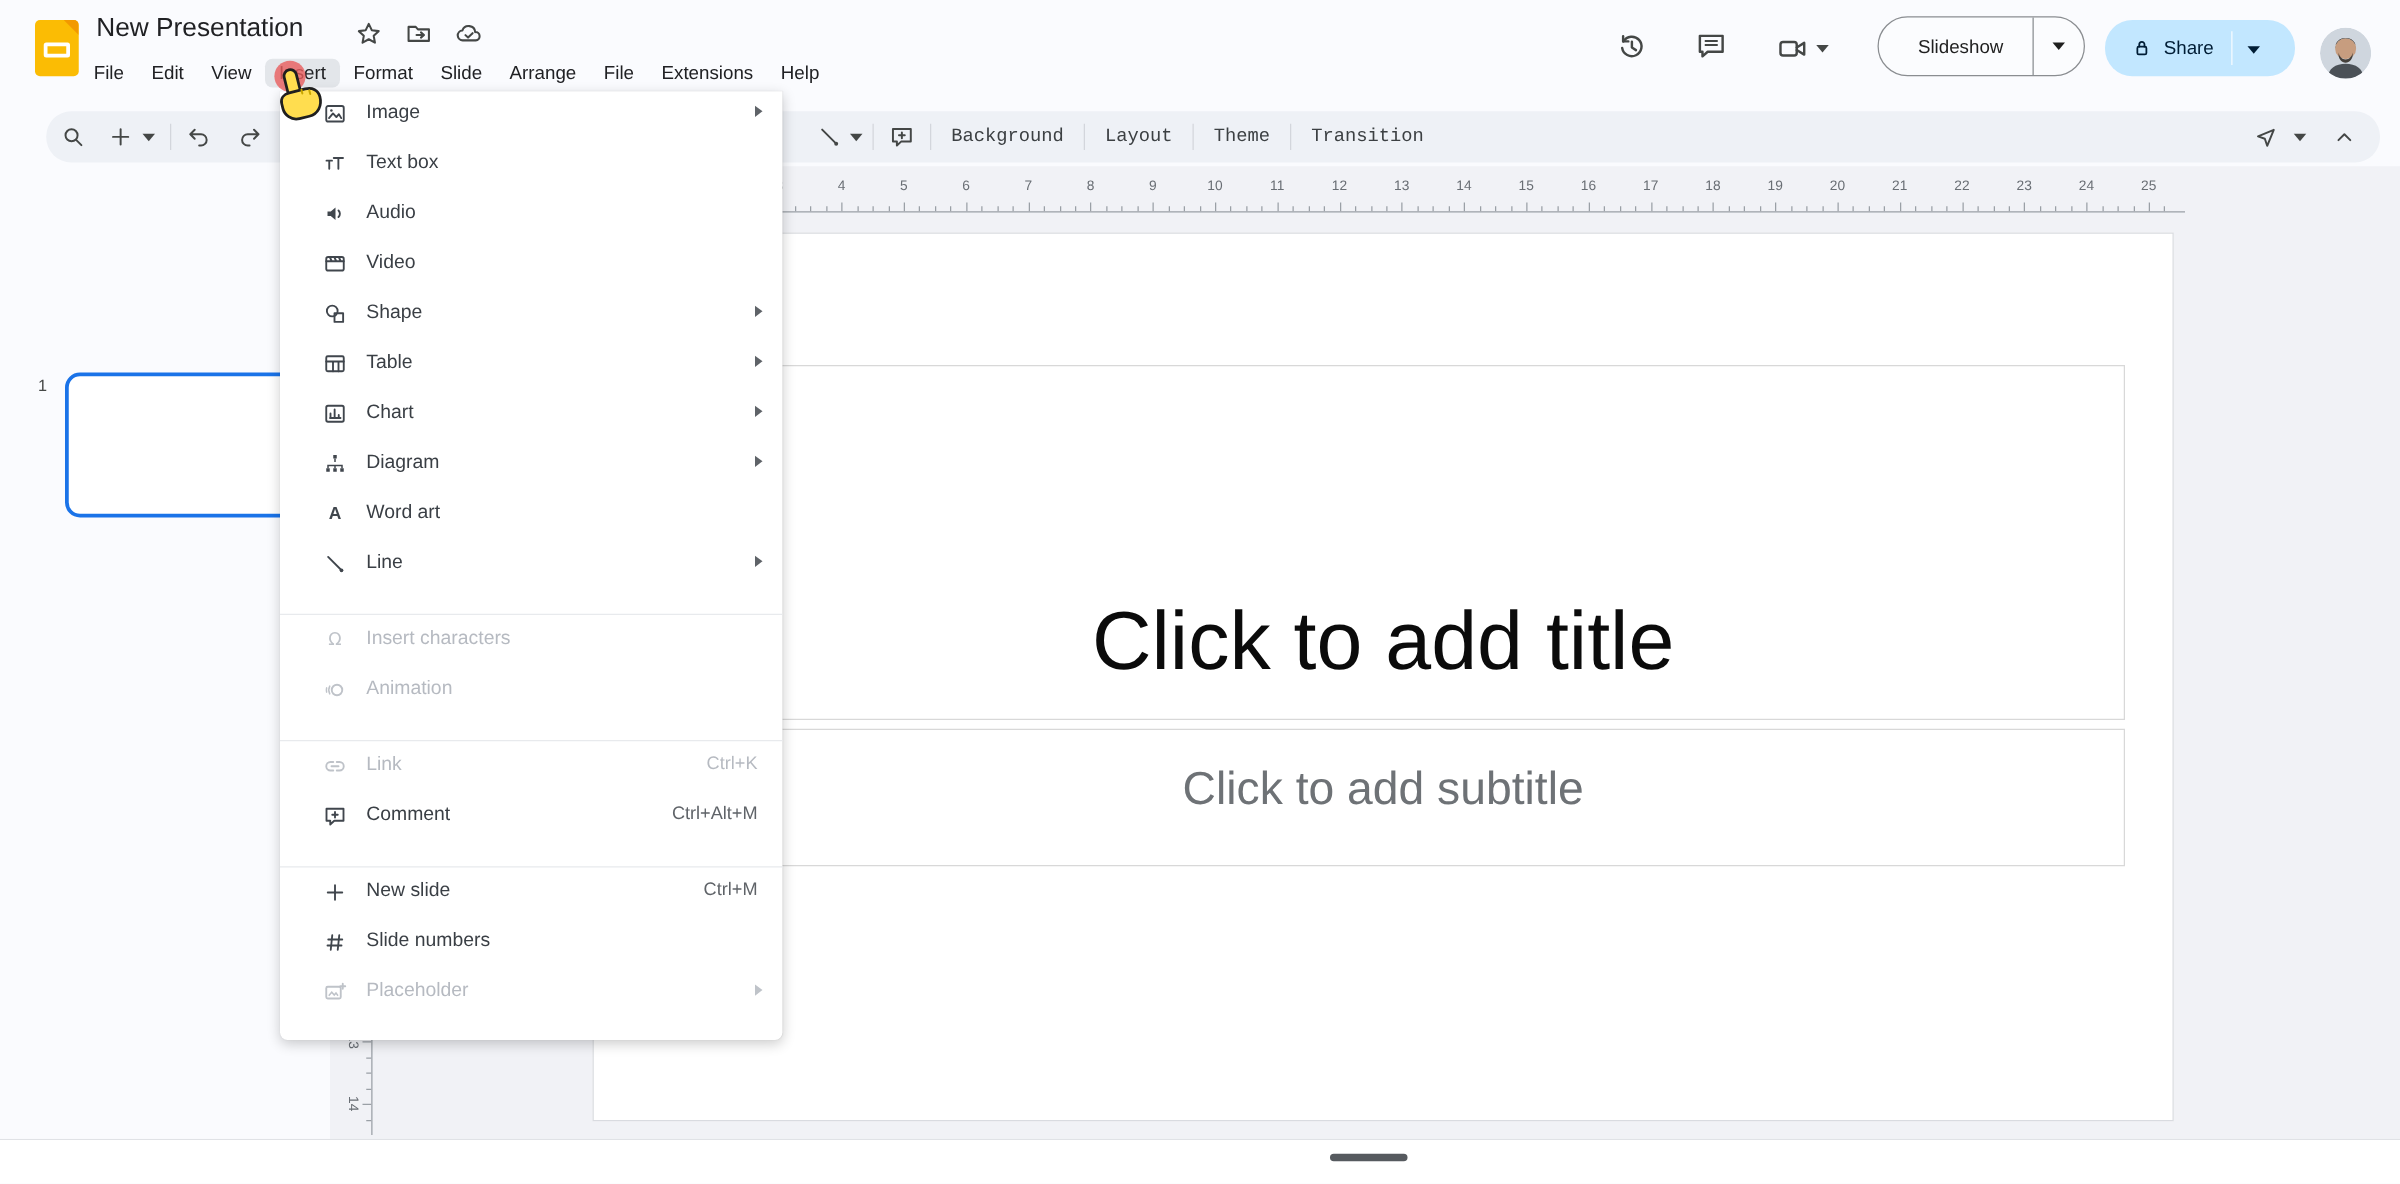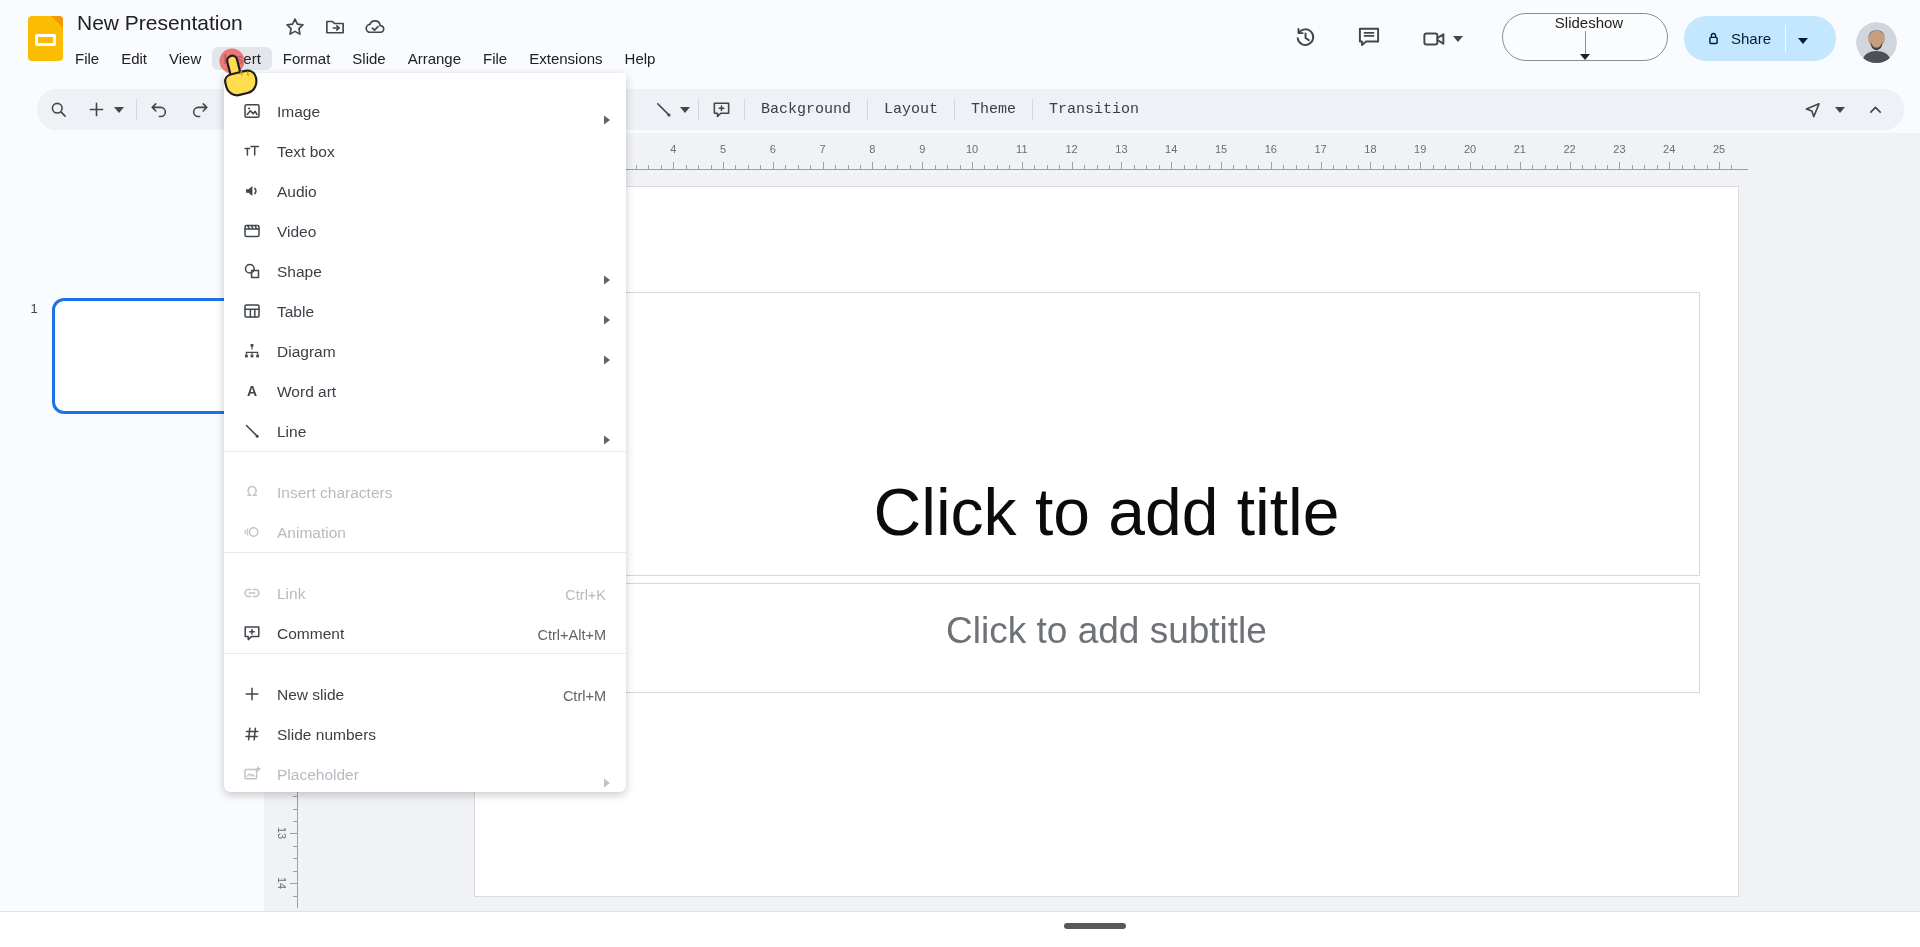--- a/index.html
+++ b/index.html
@@ -17,21 +17,21 @@
   #star-ico { left:284px; top:16px; }
   #folder-ico { left:324px; top:16px; }
   #cloud-ico { left:364px; top:16px; }
   #history-ico { left:1292px; top:24px; width:26px; height:26px; cursor:pointer;}
   #comment-top-ico { left:1356px; top:24px; width:26px; height:26px; cursor:pointer;}
   #cam-ico { left:1421px; top:26px; width:26px; height:26px; cursor:pointer;}
   .caret { width:0; height:0; border-left:5px solid transparent; border-right:5px solid transparent; border-top:6px solid #444746; display:inline-block; }
   #cam-caret { position:absolute; left:1453px; top:36px; }
 
   .pill { position:absolute; display:flex; align-items:center; border-radius:24px; }
-  #slideshow-btn { left:1502px; top:13px; width:166px; height:48px; border:1px solid #8a8d91; background:#fbfcfe;flex-direction:column; }
+  #slideshow-btn { left:1502px; top:13px; width:166px; height:48px; border:1px solid #8a8d91; background:#fbfcfe; }
   #slideshow-btn .lbl { flex:1; text-align:center; font-size:15px; color:#1f1f1f; padding:0 6px 0 14px; }
   #slideshow-btn .sep { width:1px; height:100%; background:#8a8d91; }
   #slideshow-btn .car { width:40px; display:flex; justify-content:center; }
   #share-btn { left:1684px; top:16px; width:152px; height:45px; background:#c2e7ff; border-radius:22px; }
   #share-btn .lock { width:19px; height:19px; color:#001d35; margin-left:20px; }
   #share-btn .lock svg{ width:100%; height:100%; }
   #share-btn .lbl { font-size:15px; color:#001d35; margin-left:8px; }
   #share-btn .sep { width:1px; height:60%; background:rgba(255,255,255,.85); margin-left:14px; }
   #share-btn .car { margin-left:12px; }
   #share-btn .car .caret{ border-top-color:#001d35; }
@@ -77,21 +77,21 @@
   #subtitle-box { left:38px; top:396px; width:1187px; height:110px; }
   #title-text { position:absolute; left:0; top:287px; width:100%; text-align:center; font-size:66px; color:#0b0b0b; }
   #subtitle-text { position:absolute; left:0; top:423px; width:100%; text-align:center; font-size:37px; color:#6e7276; }
 
   
   #bottombar { position:absolute; left:0; top:911px; width:1920px; height:36px; background:#fff; border-top:1px solid #e0e2e6; z-index:3; }
   #notes-handle { position:absolute; left:1064px; top:11px; width:62px; height:6px; background:#565a5f; border-radius:3px; cursor:row-resize; }
 
   
   #insert-menu { position:absolute; left:224px; top:73px; width:402px; background:#fff; border-radius:0 0 6px 6px; box-shadow:0 3px 10px rgba(0,0,0,.2), 0 0 1px rgba(0,0,0,.1); padding:8px 0; z-index:50; }
-  .mi { height:40px; display:flex; align-items:flex-end; cursor:pointer; }
+  .mi { height:40px; display:flex; align-items:flex-start; cursor:pointer;margin-left:16px; }
   .mi-icon { width:20px; height:20px; margin:0 15px 0 18px; color:#40464d; flex:none; }
   .mi-icon svg { width:100%; height:100%; }
   .mi-label { font-size:15.5px; color:#3a3f45; flex:1; white-space:nowrap; }
   .mi-shortcut { font-size:14.5px; color:#5f6368; margin-right:20px; }
   .mi-arrow { width:8px; height:10px; margin-right:15px; color:#5f6368; flex:none; }
   .mi-arrow svg { width:100%; height:100%; }
   .mi.disabled { cursor:default; }
   .mi.disabled .mi-label, .mi.disabled .mi-shortcut { color:#b6bac1; }
   .mi.disabled .mi-icon, .mi.disabled .mi-arrow { color:#bfc3c9; }
   .menu-div { height:1px; background:#e8eaed; margin:10px 0; }
@@ -495,20 +495,30 @@
             <rect x="3" y="4" width="14" height="12" rx="1.2" fill="none" stroke="currentColor" stroke-width="1.5" stroke-linecap="round" stroke-linejoin="round"></rect>
             <path d="M3 8.2h14M8.4 8.2V16M12.8 8.2V16" fill="none" stroke="currentColor" stroke-width="1.5" stroke-linecap="round" stroke-linejoin="round"></path>
           </svg></span>
         <span class="mi-label">Table</span>
         <span class="mi-arrow"><svg viewBox="0 0 8 10">
             <path d="M1 0.5L7 5L1 9.5z" fill="currentColor"></path>
           </svg></span>
       </div>
       <div class="mi">
         <span class="mi-icon"><svg viewBox="0 0 20 20">
+            <rect x="3" y="3.6" width="14" height="12.8" rx="1.4" fill="none" stroke="currentColor" stroke-width="1.5" stroke-linecap="round" stroke-linejoin="round"></rect>
+            <path d="M6.4 13.4V9.8M9.7 13.4V6.6M13 13.4V11M6 13.4h8.4" fill="none" stroke="currentColor" stroke-width="1.5" stroke-linecap="round" stroke-linejoin="round"></path>
+          </svg></span>
+        <span class="mi-label">Chart</span>
+        <span class="mi-arrow"><svg viewBox="0 0 8 10">
+            <path d="M1 0.5L7 5L1 9.5z" fill="currentColor"></path>
+          </svg></span>
+      </div>
+      <div class="mi">
+        <span class="mi-icon"><svg viewBox="0 0 20 20">
             <rect x="8.6" y="3" width="2.8" height="2.8" fill="currentColor"></rect>
             <rect x="3" y="13.6" width="2.8" height="2.8" fill="currentColor"></rect>
             <rect x="8.6" y="13.6" width="2.8" height="2.8" fill="currentColor"></rect>
             <rect x="14.2" y="13.6" width="2.8" height="2.8" fill="currentColor"></rect>
             <path d="M10 5.8v2.8M4.4 13.6v-2.2h11.2v2.2M10 11.4v2.2" fill="none" stroke="currentColor" stroke-width="1.2"></path>
           </svg></span>
         <span class="mi-label">Diagram</span>
         <span class="mi-arrow"><svg viewBox="0 0 8 10">
             <path d="M1 0.5L7 5L1 9.5z" fill="currentColor"></path>
           </svg></span>

